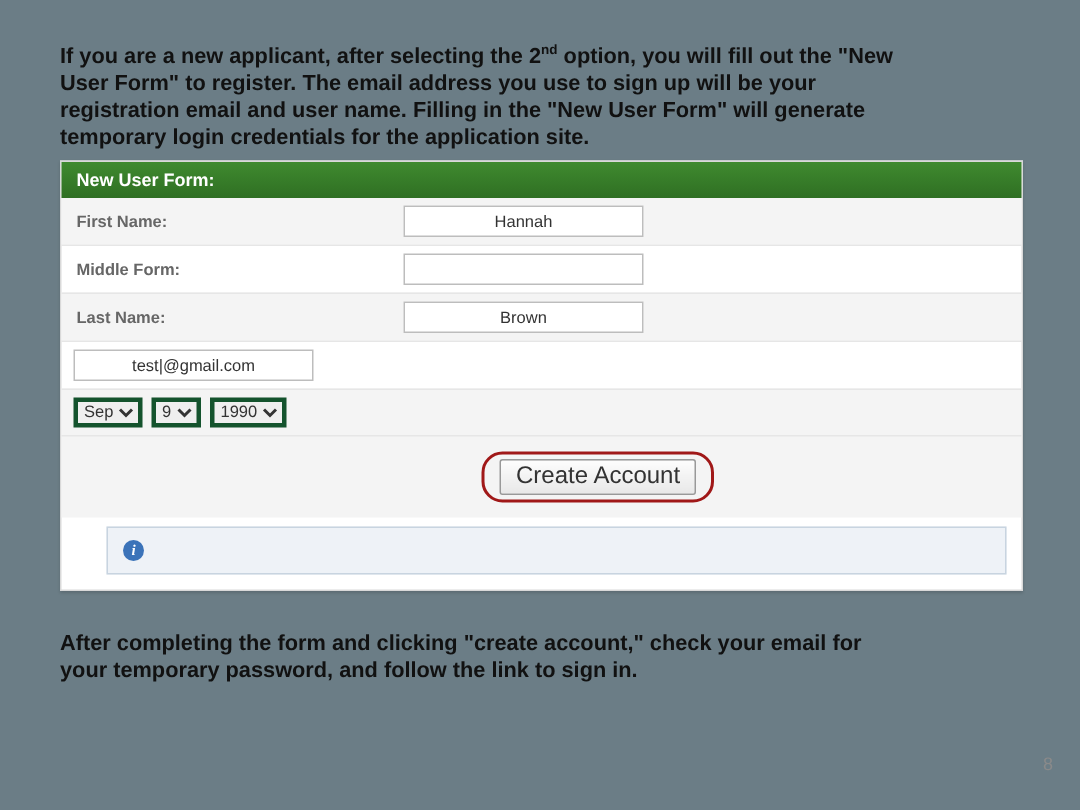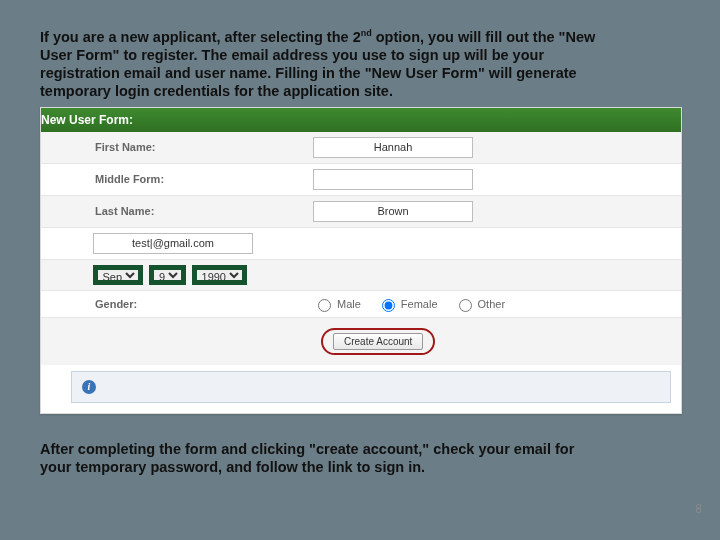--- a/index.html
+++ b/index.html
@@ -29,32 +29,31 @@
     width:640px;
     background:#fff;
     border:1px solid #d9d9d9;
     box-shadow:0 1px 2px rgba(0,0,0,0.15);
   }
   .form-header{
     background:linear-gradient(#3f8a2f,#2f6f23);
     color:#fff;
     font-weight:bold;
     font-size:12px;
-    padding:5px 0;
+    padding:5px 10px;
   }
   .form-body{
     display:flex;
     flex-direction:column;
   }
   .row{
     display:flex;
     align-items:center;
     font-size:11px;
     color:#555;
-    padding-left:44px;
   }
   .row+.row{border-top:1px solid #e6e6e6}
   .row-alt{background:#f4f4f4}
   .lbl{
     width:200px;
     padding:7px 10px;
     font-weight:bold;
     color:#666;
   }
   .ctl{
@@ -67,38 +66,37 @@
     width:150px;
     height:17px;
     border:1px solid #bdbdbd;
     padding:1px 4px;
     font-size:11px;
     color:#333;
     text-align:center;
   }
   select{
     height:20px;
-    border:5px solid #14532d;
+    border:3px solid #14532d;
     font-size:11px;
     background:#efefef;
     color:#333;
-    text-align:right;
   }
   .gender-opt{display:inline-flex;align-items:center;gap:3px;margin-right:10px;color:#666}
   .create-row{
     padding:10px 0 10px 280px;
   }
   .create-wrap{
     display:inline-block;
     border:2px solid #a01818;
     border-radius:14px;
     padding:3px 10px;
   }
   .create-btn{
-    font-size:10px;
+    font-size:16px;
     padding:2px 10px;
     border:1px solid #999;
     background:linear-gradient(#fdfdfd,#e8e8e8);
     border-radius:2px;
     color:#333;
     cursor:pointer;
   }
   .note-box{
     margin:6px 10px 10px 30px;
     border:1px solid #c8d4e0;
@@ -167,37 +165,20 @@
       </div>
 
       <div class="row row-alt">
         <div class="ctl">
           <select><option>Sep</option></select>
           <select><option>9</option></select>
           <select><option>1990</option></select>
         </div>
       </div>
 
-      <div class="row">
-        <div class="lbl">Gender:</div>
-        <div class="ctl">
-          <label class="gender-opt">
-            <input type="radio" name="g" style="">
-            <span>Male</span>
-          </label>
-          <label class="gender-opt">
-            <input type="radio" name="g" checked="" style="">
-            <span>Female</span>
-          </label>
-          <label class="gender-opt">
-            <input type="radio" name="g" style="">
-            <span>Other</span>
-          </label>
-        </div>
-      </div>
 
       <div class="row row-alt create-row">
         <span class="create-wrap">
           <button class="create-btn">Create Account</button>
         </span>
       </div>
 
       <div class="note-box">
         <span class="note-icon">i</span>
       </div>

